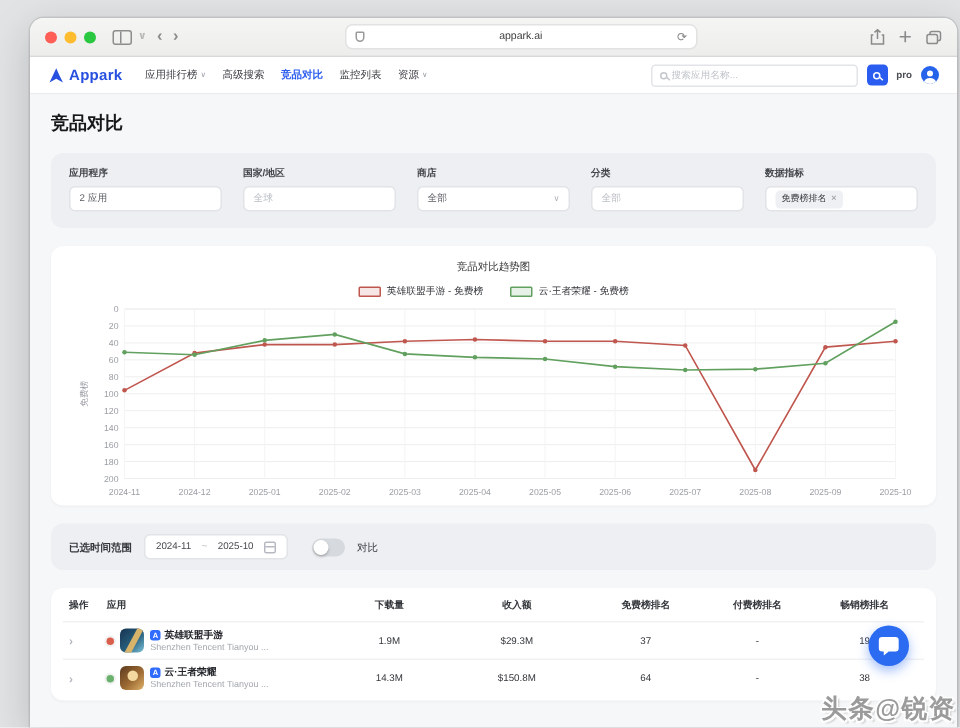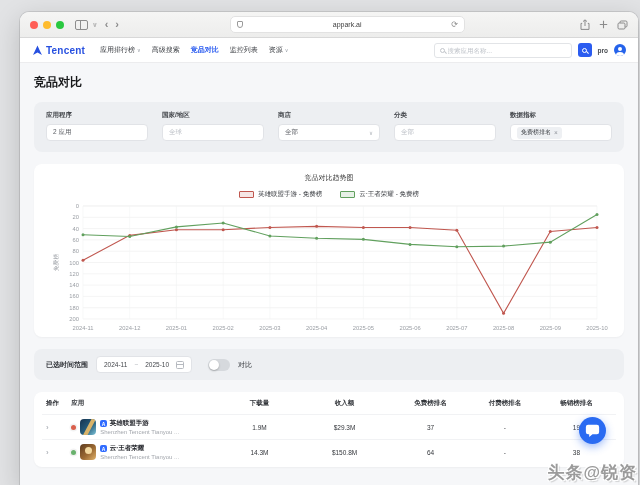--- a/index.html
+++ b/index.html
@@ -146,21 +146,21 @@
         <rect x="1" y="3" width="7" height="6" rx="1.2" fill="#ededec" stroke="#8b8b8b"></rect>
       </svg>
     </div>
   </div>
 
   <div class="navbar">
     <div class="logo">
       <svg width="11" height="11" viewBox="0 0 11 11">
         <path d="M1 10 L5.5 0.5 L7.5 5 L10 10 L5.5 7.5 Z" fill="#2750e0"></path>
       </svg>
-      <span class="logo-text">Tencent</span>
+      <span class="logo-text">Appark</span>
     </div>
     <div class="nav-item">
       <span>应用排行榜</span>
       <span class="cv">∨</span>
     </div>
     <div class="nav-item">
       <span>高级搜索</span>
     </div>
     <div class="nav-item active">
       <span>竞品对比</span>

